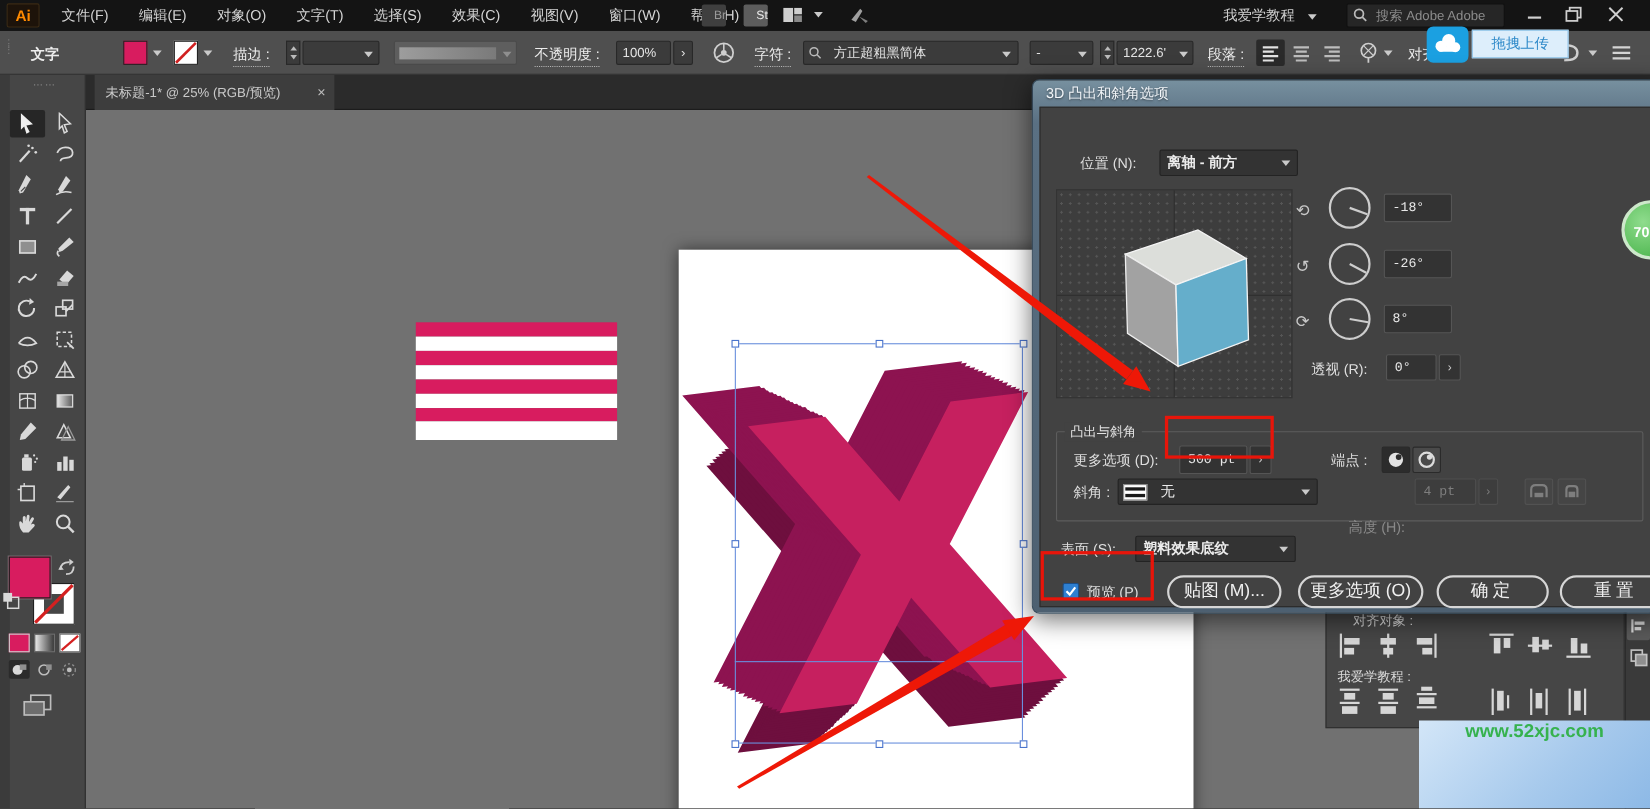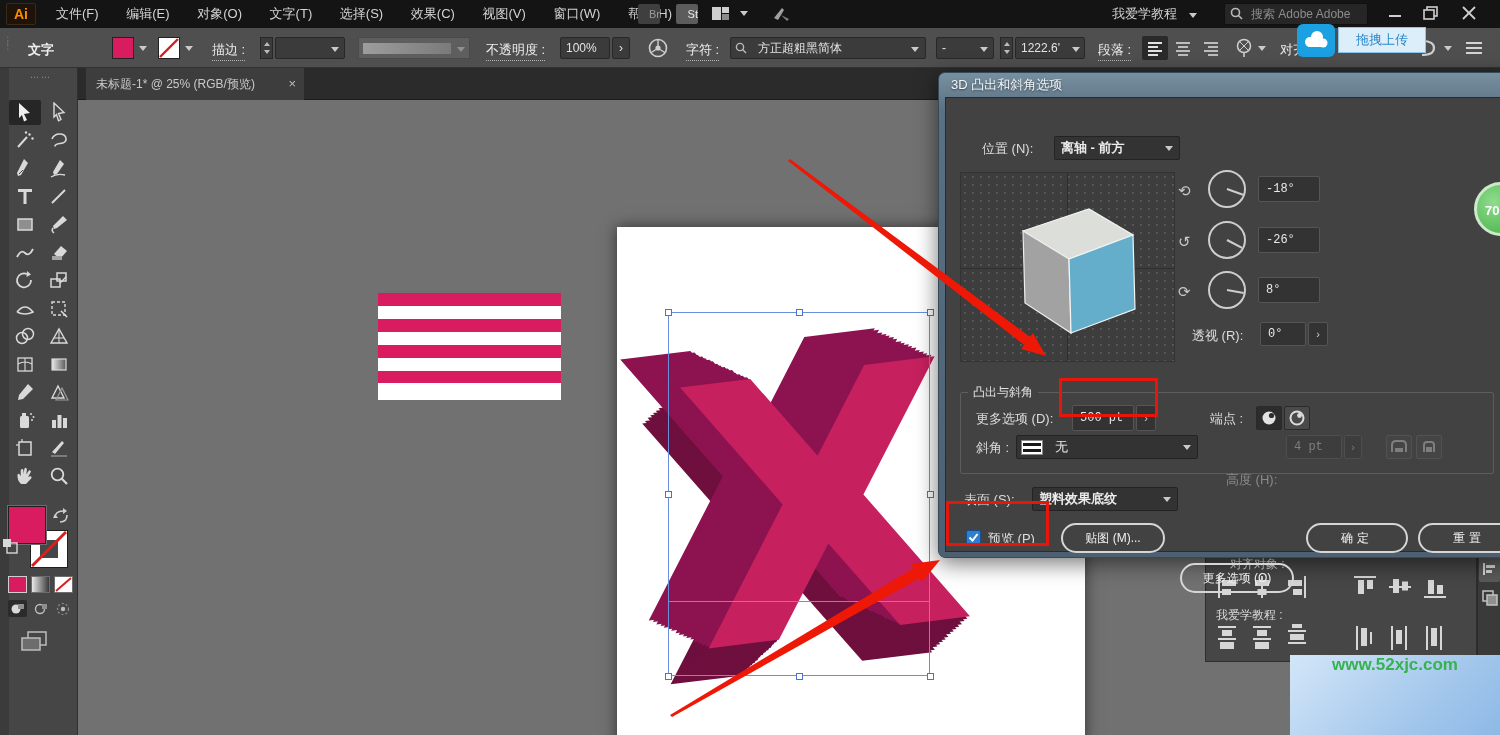--- a/index.html
+++ b/index.html
@@ -58,21 +58,21 @@
   .dd { background:#333333; border:1px solid #232323; border-radius:2px; color:#ececec; line-height:22px; padding:0 6px; font-weight:bold; }
   .dd .chev { position:absolute; right:6px; top:9px; }
   .num-field { background:#333333; border:1px solid #555; border-radius:2px; color:#e8e8e8; font-family:"Liberation Mono","DejaVu Sans Mono",monospace; font-size:12px; line-height:24px; padding:0 7px; }
   .arrow-btn { background:#333333; border:1px solid #555; border-radius:2px; color:#cfcfcf; text-align:center; line-height:22px; font-size:11px; }
   .preview-panel { left:14px; top:74px; width:215px; height:190px; background:#3d3d3d; border:1px solid #333;
       background-image:radial-gradient(#565656 1px, transparent 1.2px); background-size:8px 8px; }
   .dial { width:38px; height:38px; border:2px solid #cdcdcd; border-radius:50%; }
   .dial .tick { position:absolute; left:17px; top:16px; width:17px; height:2px; background:#cdcdcd; transform-origin:0 1px; }
   .group-box { left:14px; top:294px; width:534px; height:82px; border:1px solid #5d5d5d; border-radius:2px; }
   .group-legend { left:22px; top:286px; background:#424242; padding:0 5px; font-size:12px; color:#e2e2e2; }
-  .pill-btn { height:30px; border:2px solid #d6d6d6; border-radius:15px; color:#f0f0f0; font-size:12px; text-align:center; line-height:26px; background:transparent; }
+  .pill-btn { height:30px; border:2px solid #d6d6d6; border-radius:15px; color:#f0f0f0; font-size:16px; text-align:center; line-height:26px; background:transparent; }
   .disabled-txt { color:#8a8a8a; }
   .toggle-btn { width:26px; height:24px; border:1px solid #2a2a2a; border-radius:2px; background:#4a4a4a; }
   .toggle-btn.active { background:#2c2c2c; }
   .toggle-btn.disabled { background:#454545; border-color:#525252; }
 
   
   .align-panel { left:1205px; top:553px; width:272px; height:109px; background:#464646; border:1px solid #2e2e2e; color:#dadada; font-size:12px; z-index:10; }
   .dock-col { left:1477px; top:553px; width:23px; height:182px; background:#3a3a3a; border-left:1px solid #2a2a2a; z-index:10; }
 
   
@@ -769,21 +769,21 @@
         <span class="chev"></span>
       </div>
 
       <div class="abs" style="left:20px;top:432px;width:15px;height:15px;background:#2e7fd0;border:1px solid #1b4f8a;border-radius:2px;">
         <svg width="13" height="13">
             <path d="M2.5 6.5 L5.5 9.5 L10.5 3" fill="none" stroke="#ffffff" stroke-width="2"></path>
           </svg>
       </div>
       <span class="abs" style="left:42px;top:432px;">预览 (P)</span>
       <div class="abs pill-btn" style="left:115px;top:425px;width:104px;">贴图 (M)...</div>
-      <div class="abs pill-btn" style="left:234px;top:425px;width:114px;margin-top:40px;">更多选项 (O)</div>
+      <div class="abs pill-btn" style="left:234px;top:425px;width:114px;">更多选项 (O)</div>
       <div class="abs pill-btn" style="left:360px;top:425px;width:102px;letter-spacing:4px;">确定</div>
       <div class="abs pill-btn" style="left:472px;top:425px;width:102px;letter-spacing:4px;">重置</div>
     </div>
   </div>
 
   <div class="abs red-rect" style="left:1059px;top:378px;width:99px;height:39px;"></div>
   <div class="abs red-rect" style="left:946px;top:501px;width:103px;height:45px;"></div>
 
   <svg class="abs annot" style="left:0;top:0;" width="1500" height="735">
     <polygon points="788,161 790,159 1030,337 1024,345" fill="#ee1807"></polygon>

